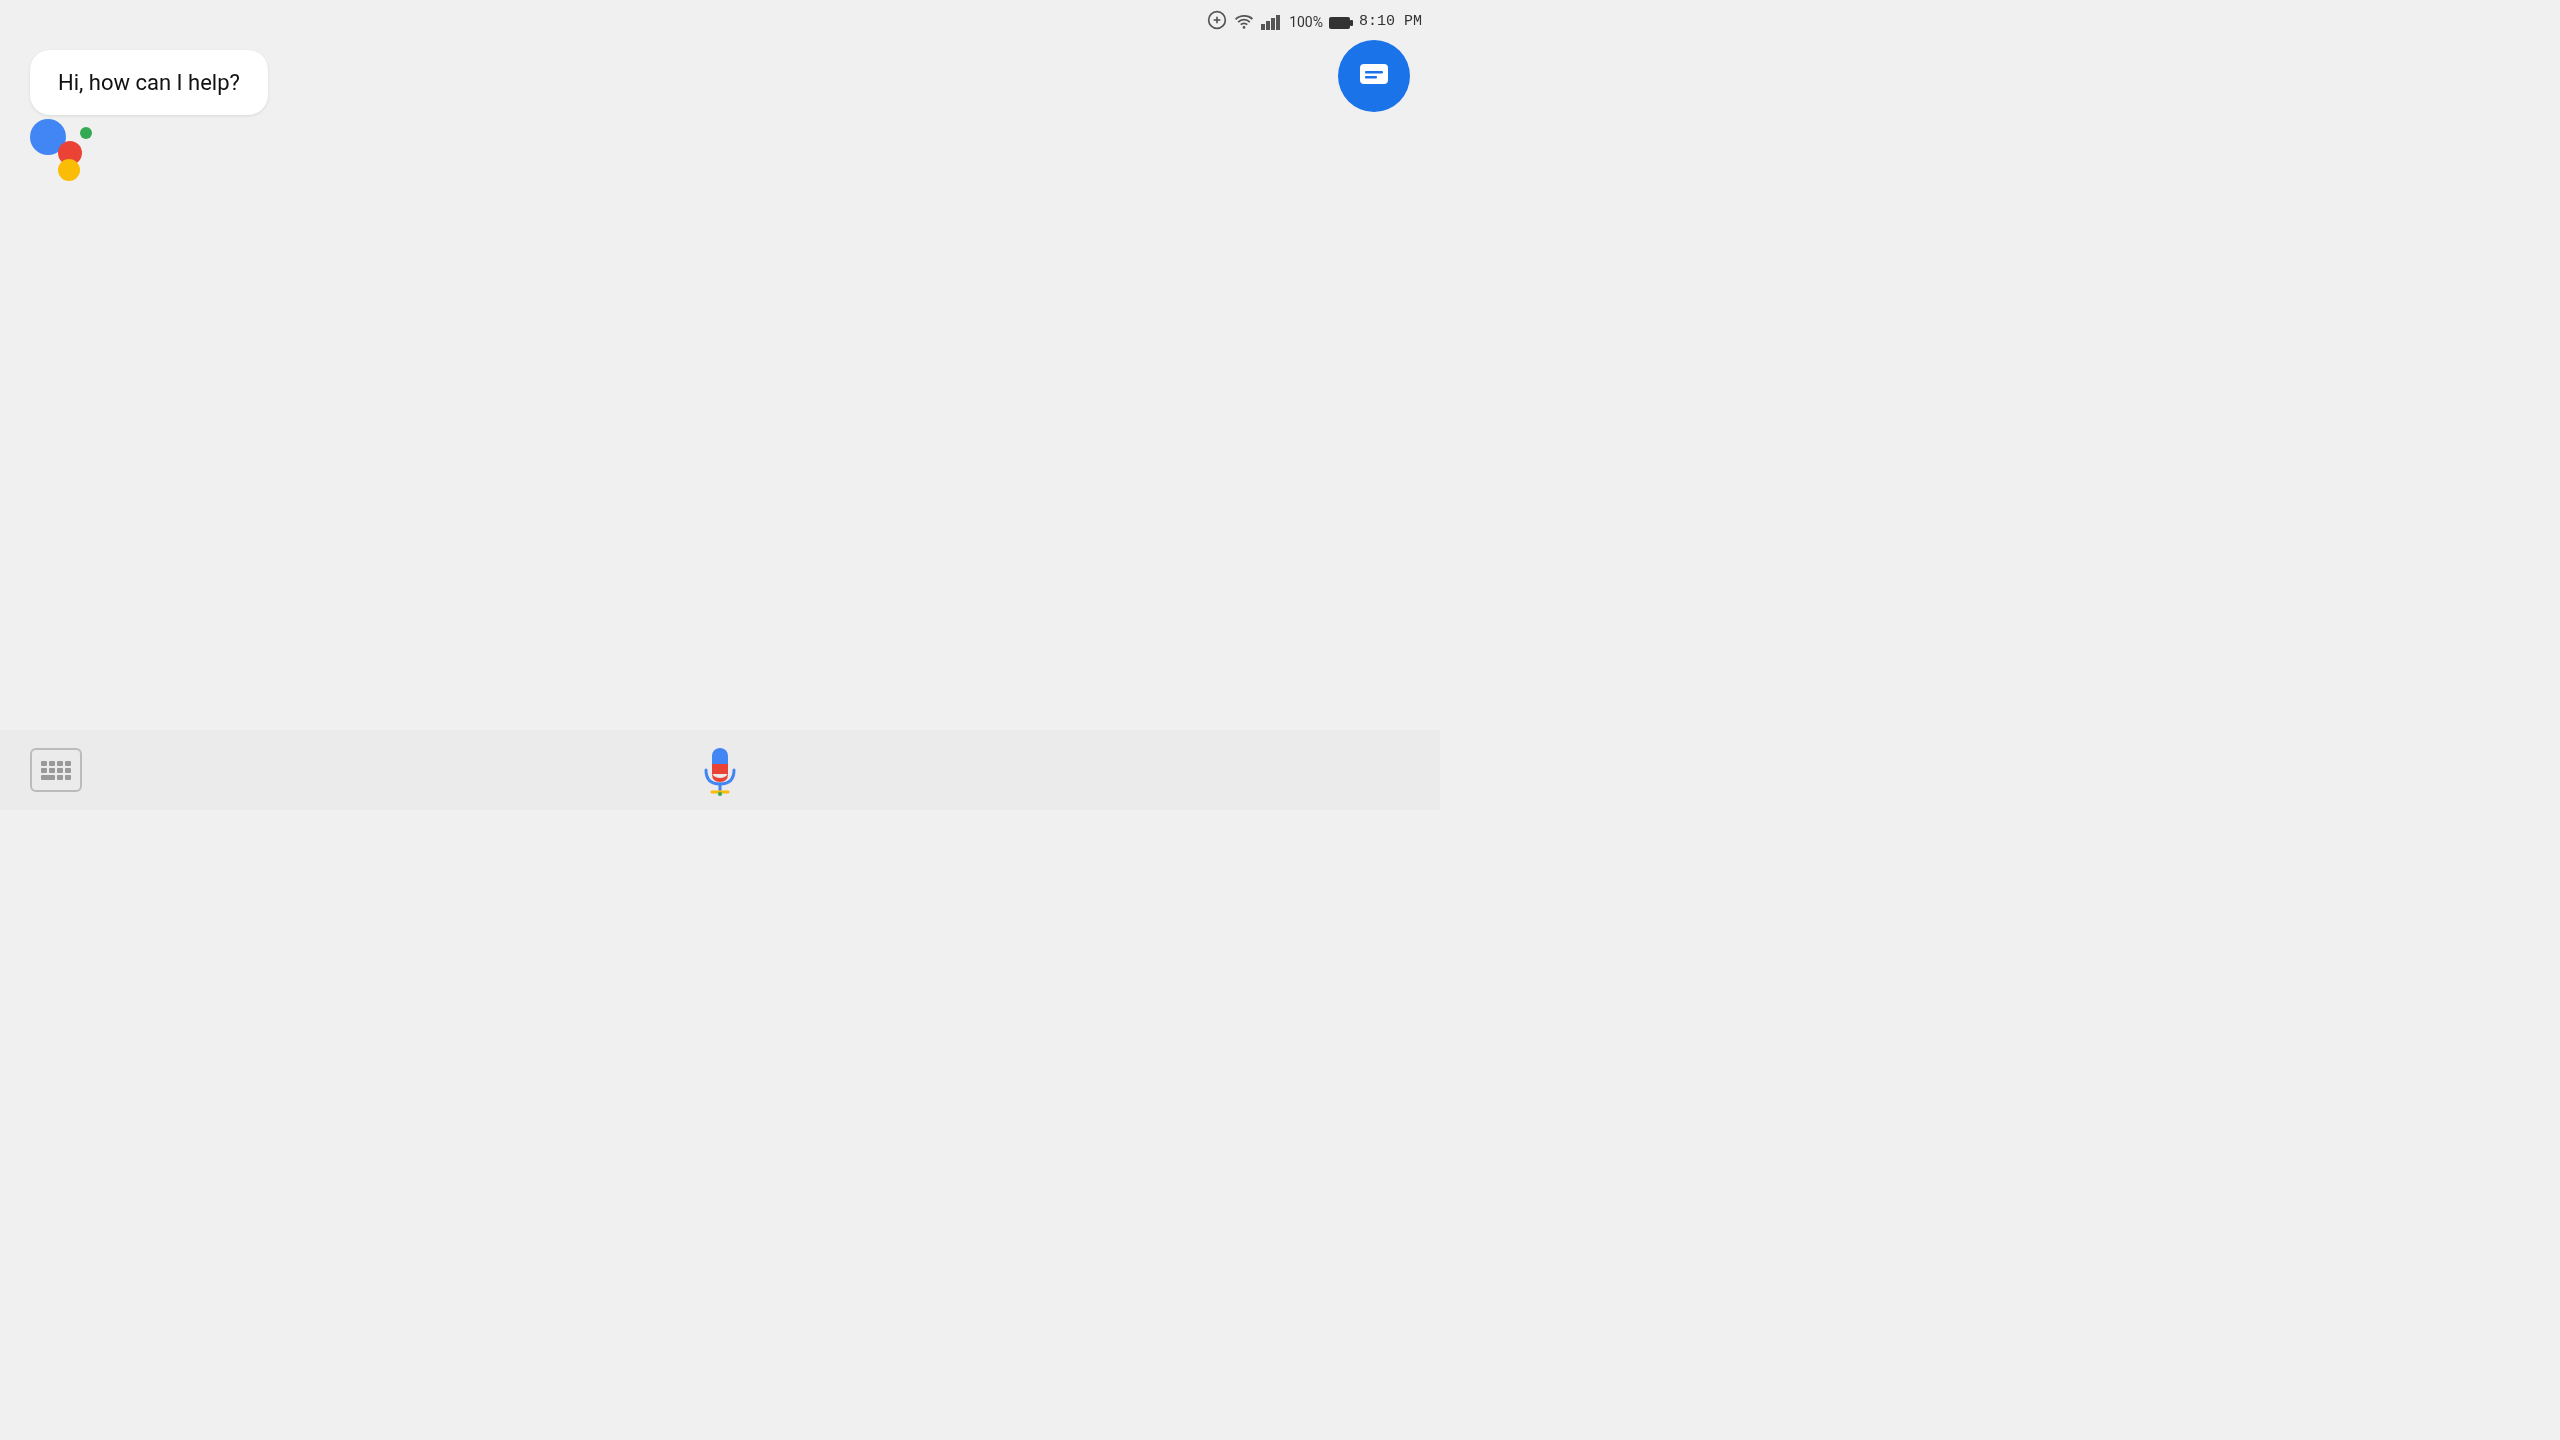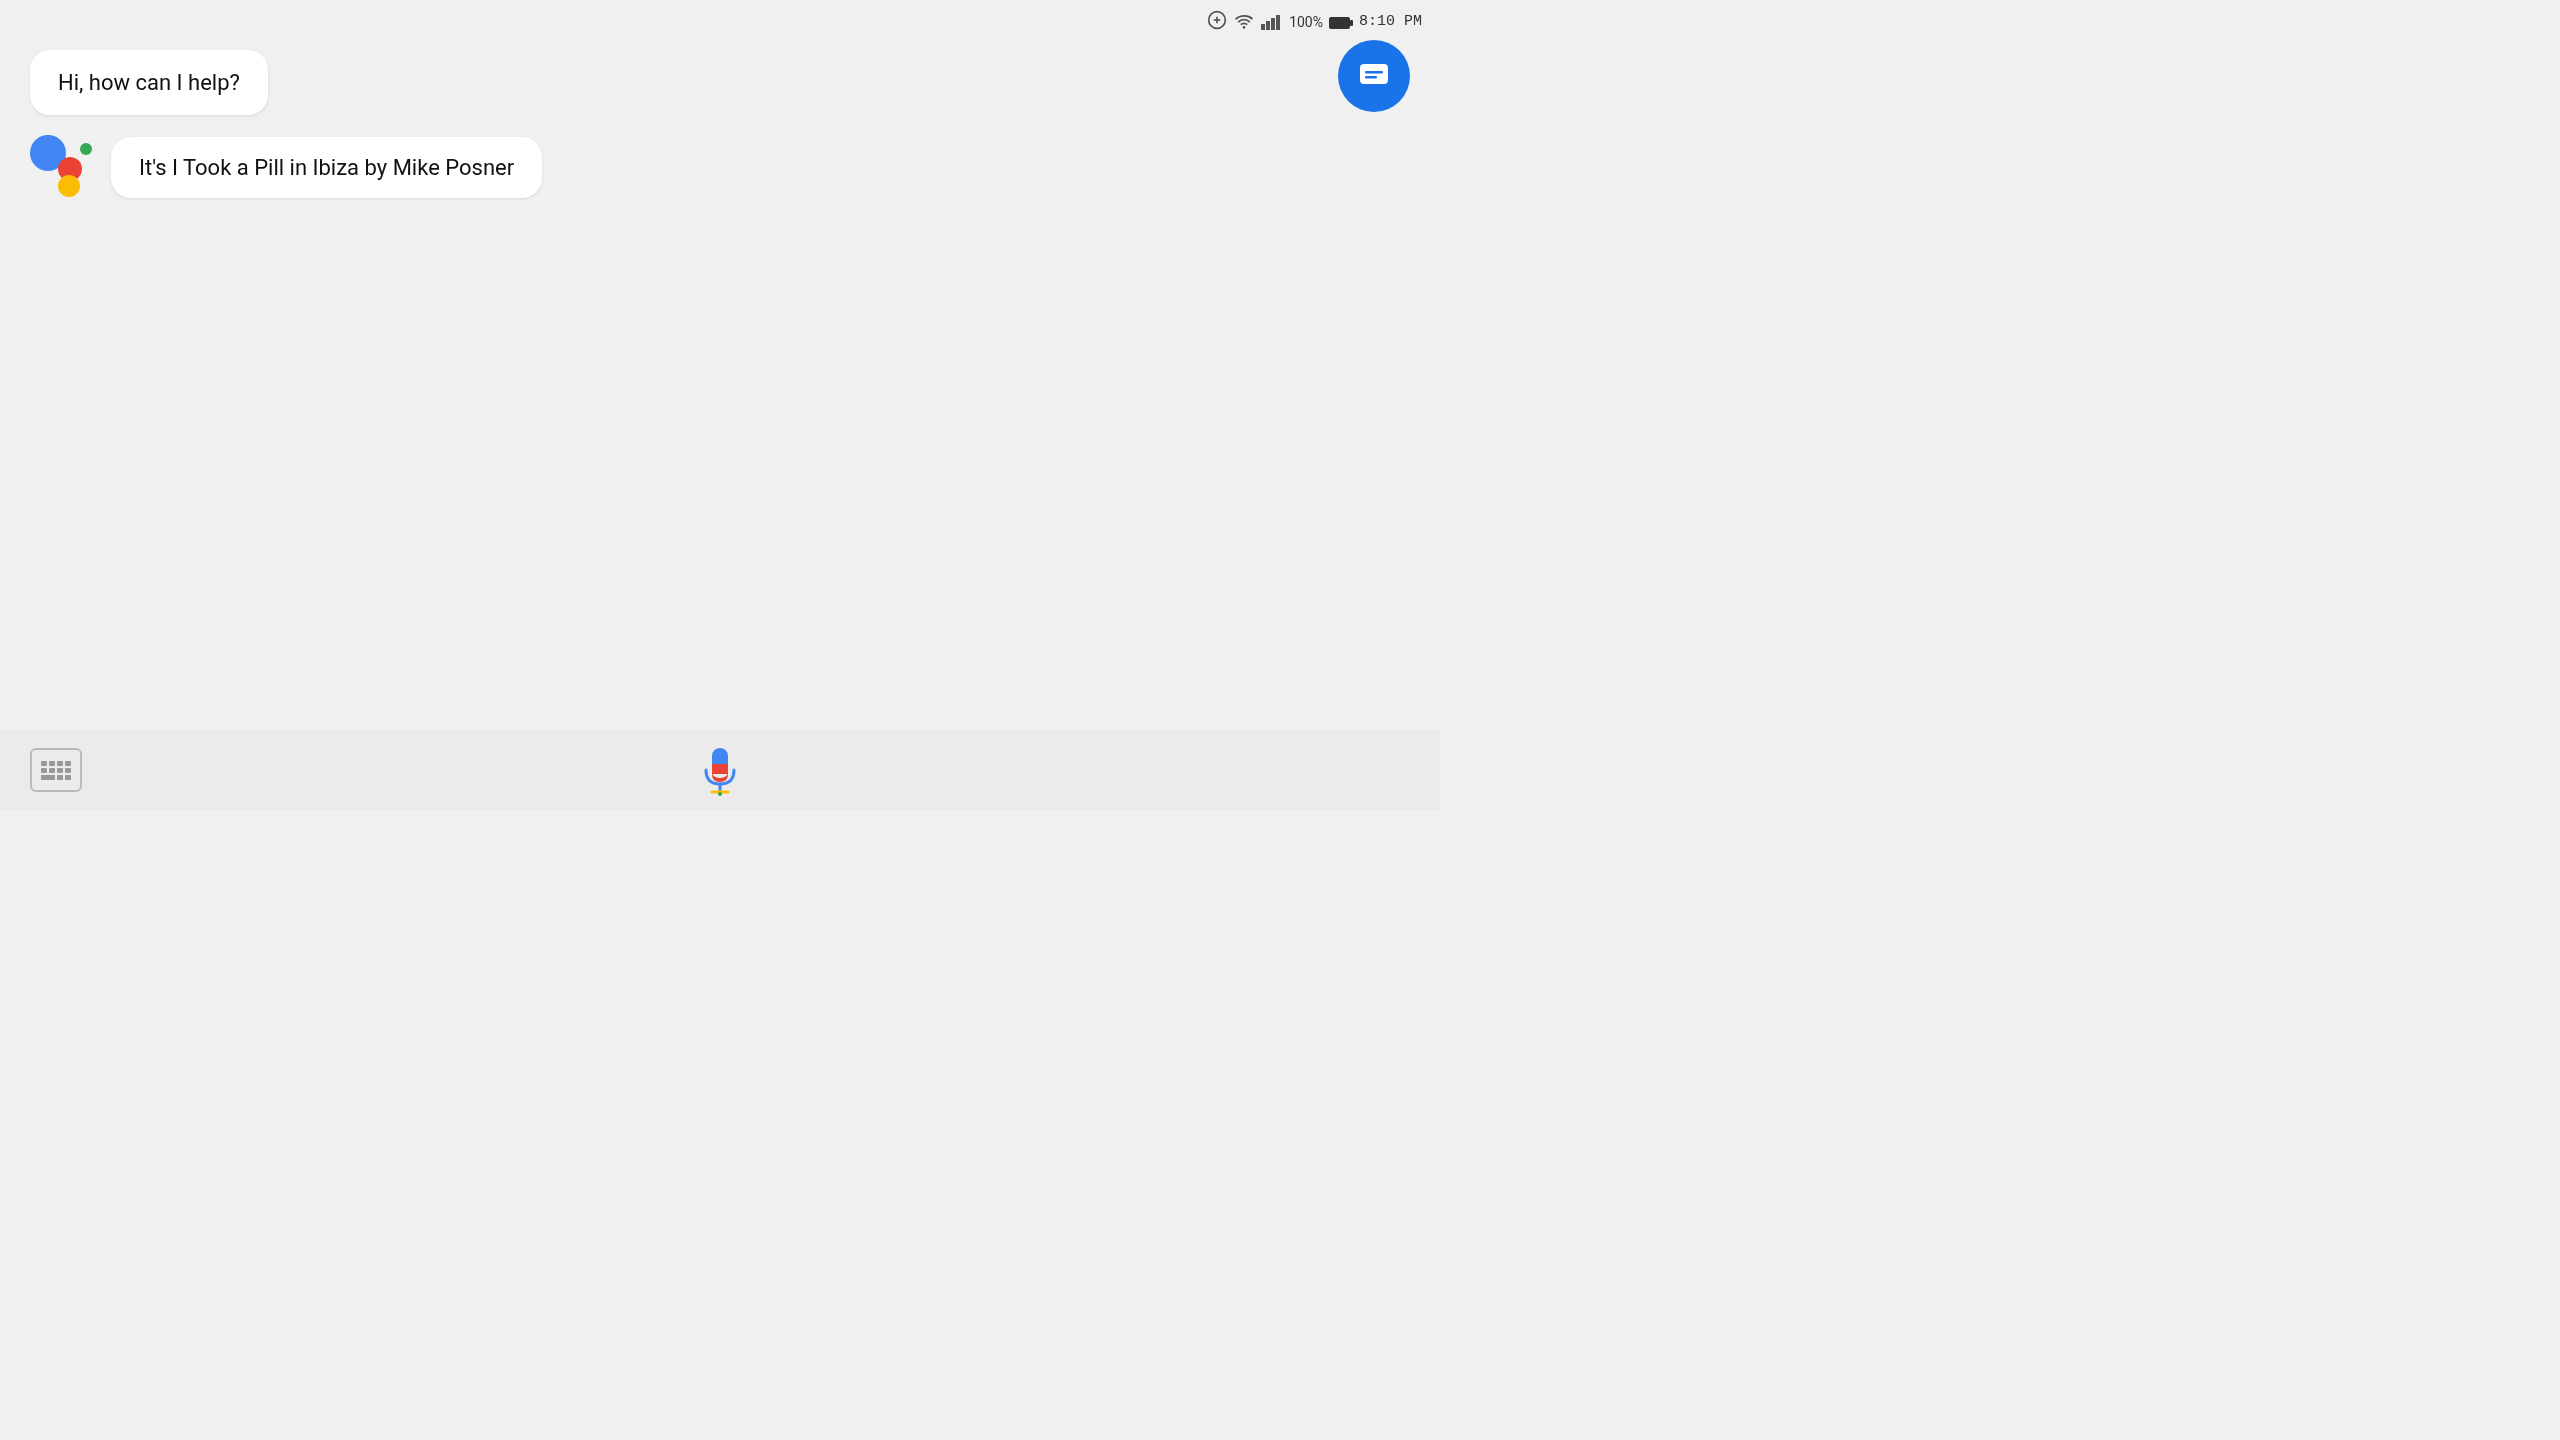--- a/index.html
+++ b/index.html
@@ -36,21 +36,21 @@
     
     .chat-container {
       position: absolute;
       top: 30px;
       left: 0;
       right: 0;
       bottom: 80px;
       padding: 20px 30px;
       display: flex;
       flex-direction: column;
-      gap: 20px;
+      gap: 4px;
       overflow-y: auto;
     }
 
     
     .assistant-bubble {
       background: #ffffff;
       border-radius: 20px;
       padding: 20px 28px;
       max-width: 400px;
       font-size: 22px;
@@ -300,23 +300,20 @@
 
 
   <div class="assistant-response-row">
 
     <div class="google-assistant-icon">
       <div class="dot-blue"></div>
       <div class="dot-red"></div>
       <div class="dot-green"></div>
       <div class="dot-yellow"></div>
     </div>
-    <div class="assistant-text-bubble">
-      <span>It's I Took a Pill in Ibiza by Mike Posner</span>
-    </div>
   </div>
 
 
 </div>
 
 <div class="avatar-btn">
 
   <svg width="34" height="34" viewBox="0 0 34 34" fill="white">
     <rect x="3" y="5" width="28" height="20" rx="4" ry="4" fill="white"></rect>
     <rect x="3" y="5" width="28" height="20" rx="4" ry="4" fill="none" stroke="white" stroke-width="0"></rect>

